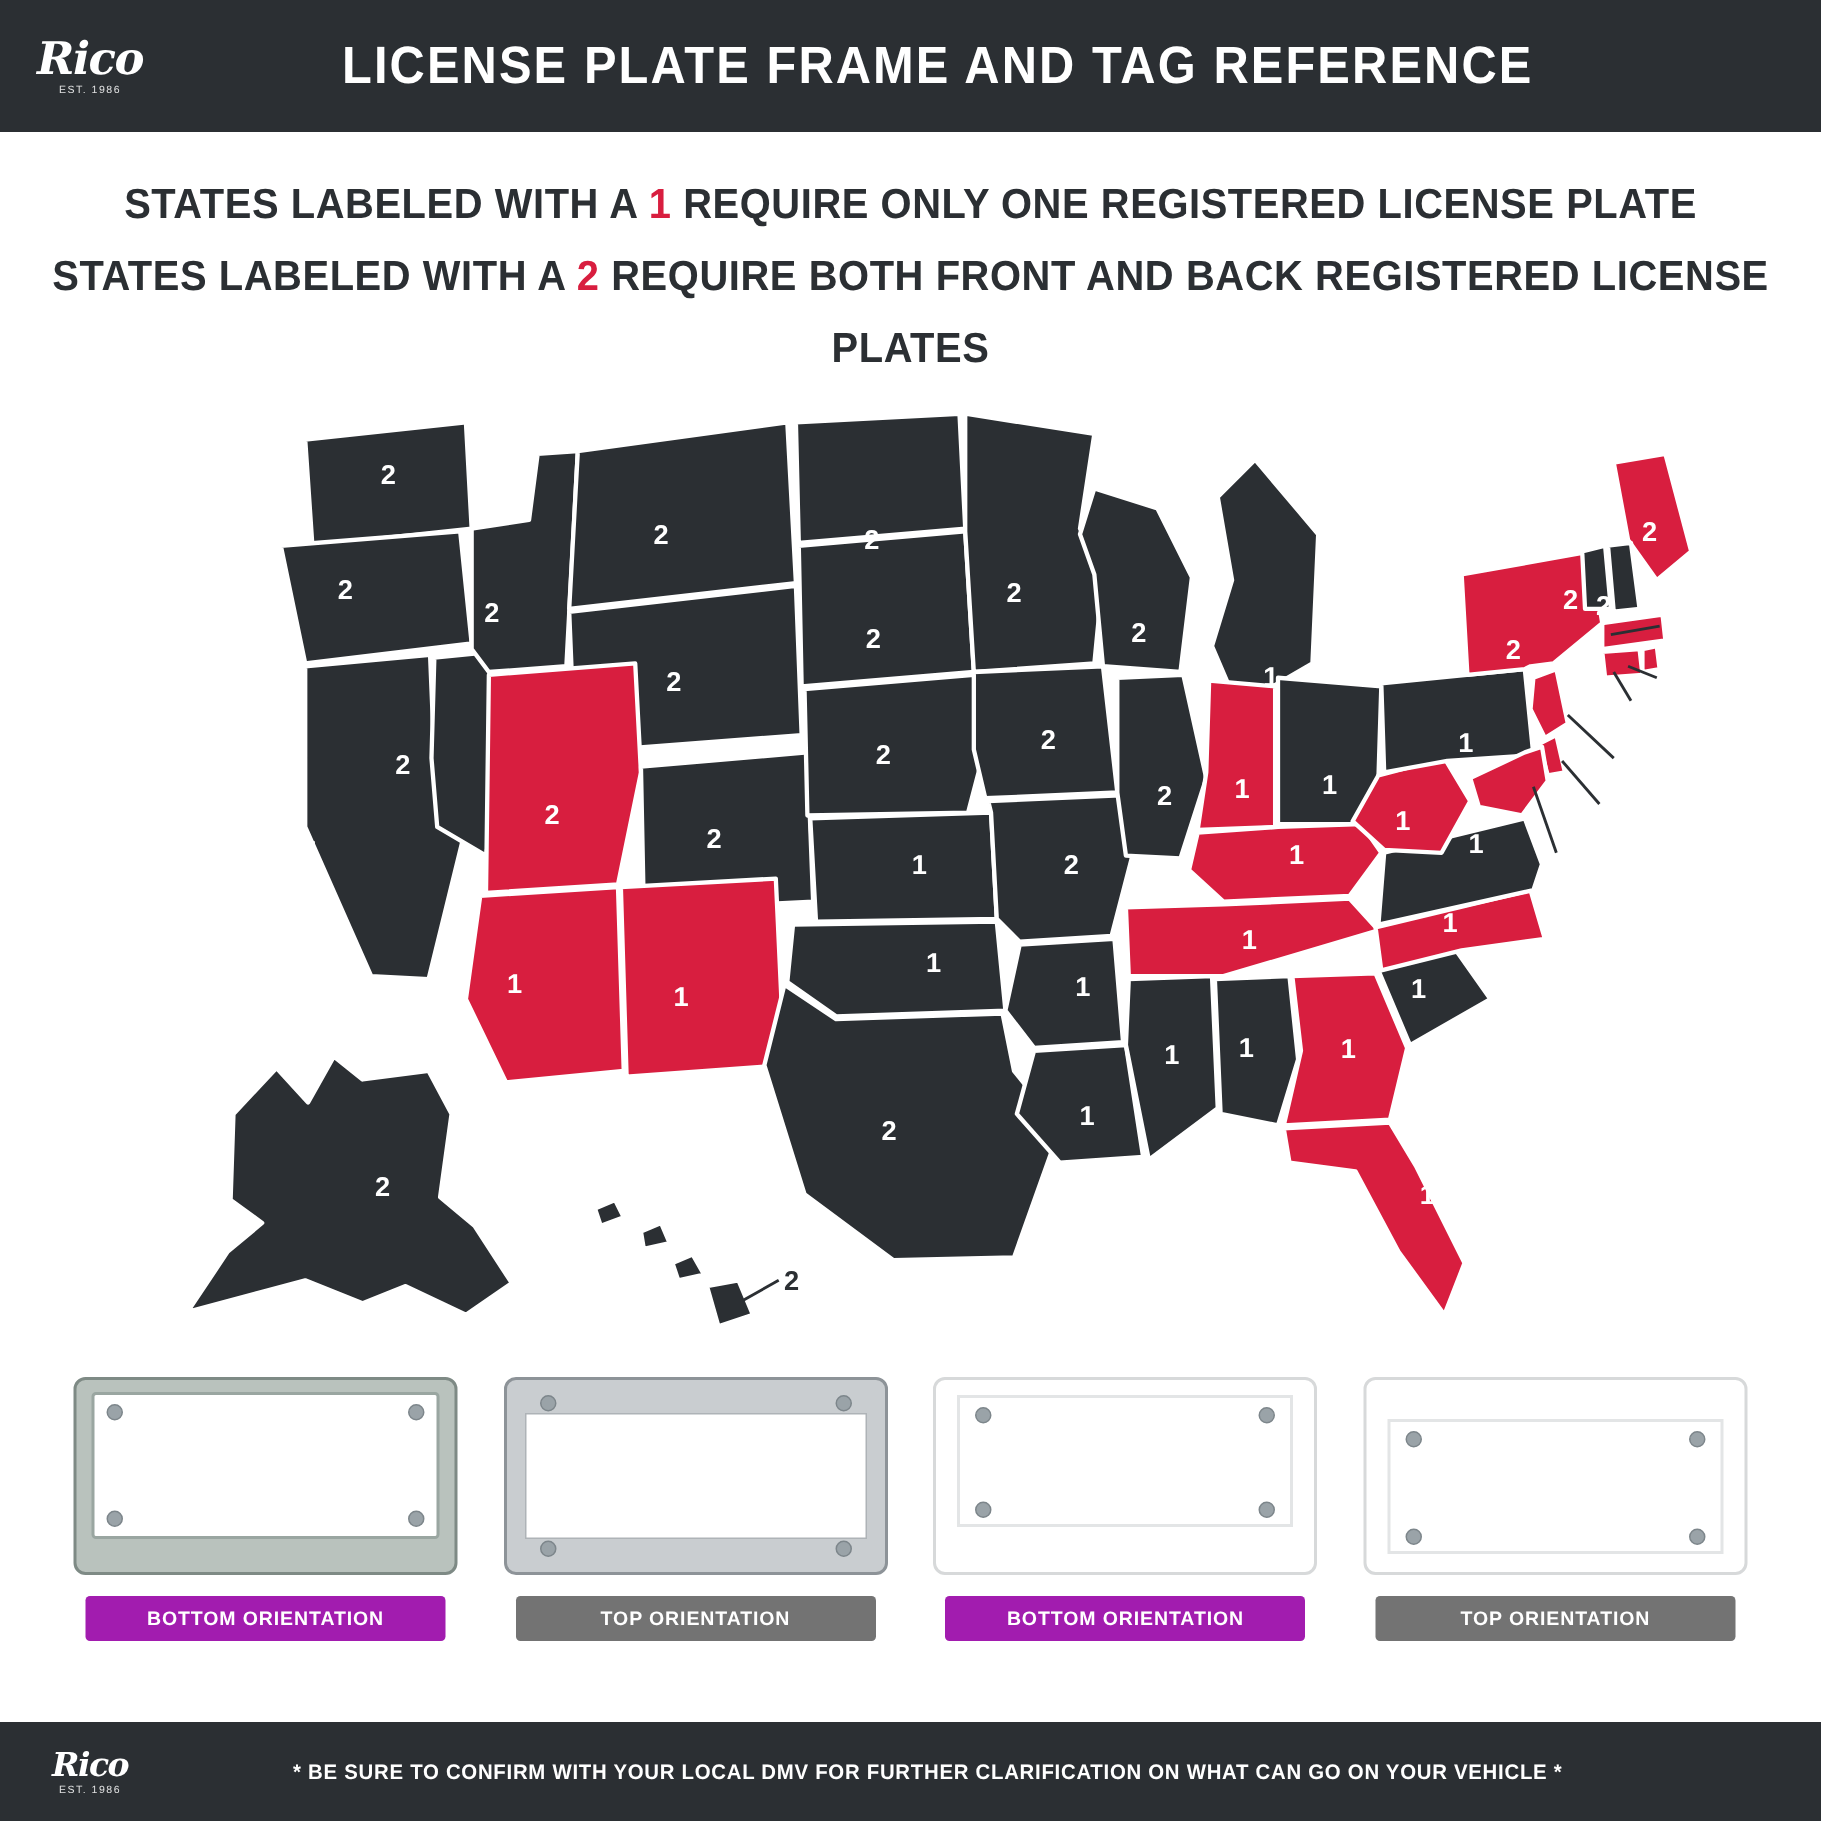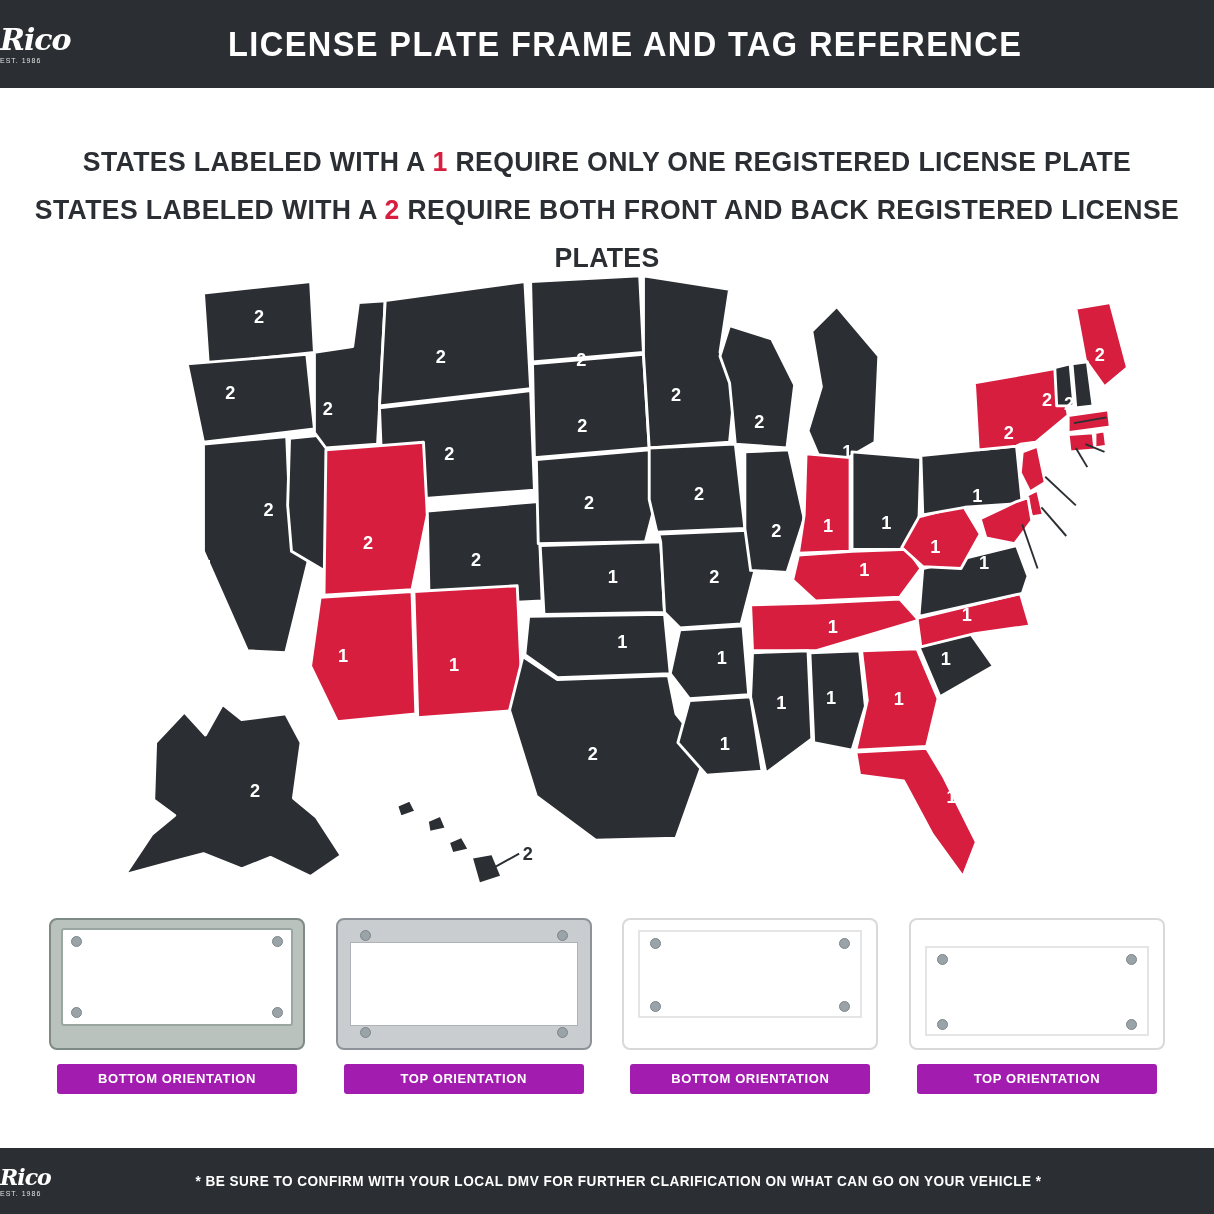--- a/index.html
+++ b/index.html
@@ -23,21 +23,21 @@
     height: 88px;
     background: #2b2f33;
     display: flex;
     align-items: center;
   }
   .logo {
     width: 120px;
     height: 88px;
     display: flex;
     flex-direction: column;
-    align-items: flex-start;
+    align-items: center;
     justify-content: center;
     color: #ffffff;
   }
   .logo-script {
     font-family: "DejaVu Serif", serif;
     font-style: italic;
     font-weight: bold;
     font-size: 30px;
     line-height: 30px;
     letter-spacing: -1px;
@@ -55,21 +55,21 @@
     font-size: 35px;
     font-weight: bold;
     letter-spacing: 1.5px;
     transform: scaleX(0.93);
     padding-right: 90px;
   }
 
   
   .legend {
     position: absolute;
-    top: 138px;
+    top: 112px;
     left: 0;
     width: 1214px;
     text-align: center;
     color: #2b2f33;
   }
   .legend-line {
     font-size: 28px;
     font-weight: bold;
     letter-spacing: .4px;
     line-height: 48px;
@@ -183,21 +183,21 @@
     height: 30px;
     line-height: 30px;
     text-align: center;
     font-size: 13px;
     font-weight: bold;
     letter-spacing: .6px;
     color: #ffffff;
     border-radius: 3px;
   }
   .cap-dark { background: #a21caf; }
-  .cap-red  { background: #a21caf; }
+  .cap-red  { background: #737373; }
 
   
   .footer {
     position: absolute;
     left: 0; bottom: 0;
     width: 1214px;
     height: 66px;
     background: #2b2f33;
     display: flex;
     align-items: center;

